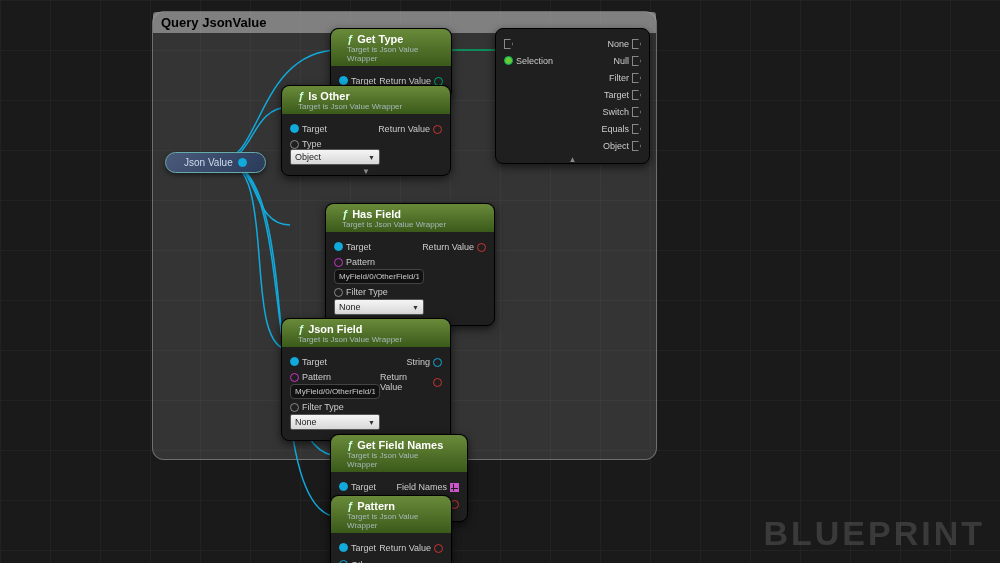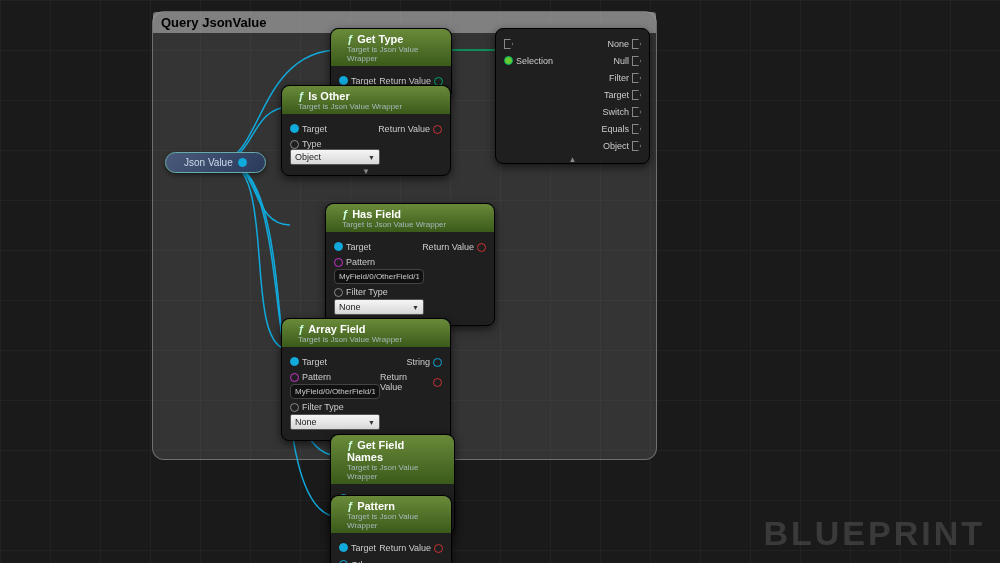--- a/index.html
+++ b/index.html
@@ -294,21 +294,21 @@
             <span>None</span>
           </div>
       </div>
     </div>
   </div>
   <div class="expand-arrow">▼</div>
 </div>
 
 <div class="node" style="left:281px; top:318px; width:170px;">
   <div class="node-header green">
-    <div class="node-title func-icon">Array Field</div>
+    <div class="node-title func-icon">Json Field</div>
     <div class="node-sub">Target is Json Value Wrapper</div>
   </div>
   <div class="node-body">
     <div class="row">
       <div class="left">
           <span class="pin cyan"></span>
           <span class="pin-label">Target</span>
         </div>
       <div class="right">
           <span class="pin-label">String</span>
@@ -336,21 +336,21 @@
           </div>
         <div class="dropdown">
             <span>None</span>
           </div>
       </div>
     </div>
   </div>
   <div class="expand-arrow">▼</div>
 </div>
 
-<div class="node" style="left:330px; top:434px; width:125px;">
+<div class="node" style="left:330px; top:434px; width:138px;">
   <div class="node-header green">
     <div class="node-title func-icon">Get Field Names</div>
     <div class="node-sub">Target is Json Value Wrapper</div>
   </div>
   <div class="node-body">
     <div class="row">
       <div class="left">
           <span class="pin cyan"></span>
           <span class="pin-label">Target</span>
         </div>

